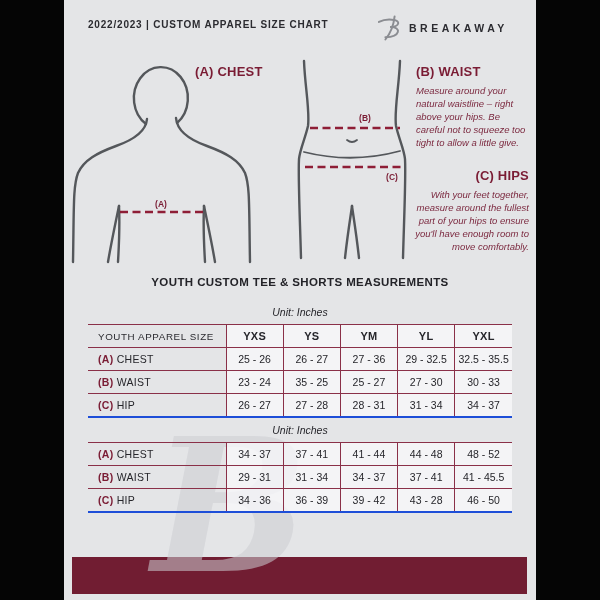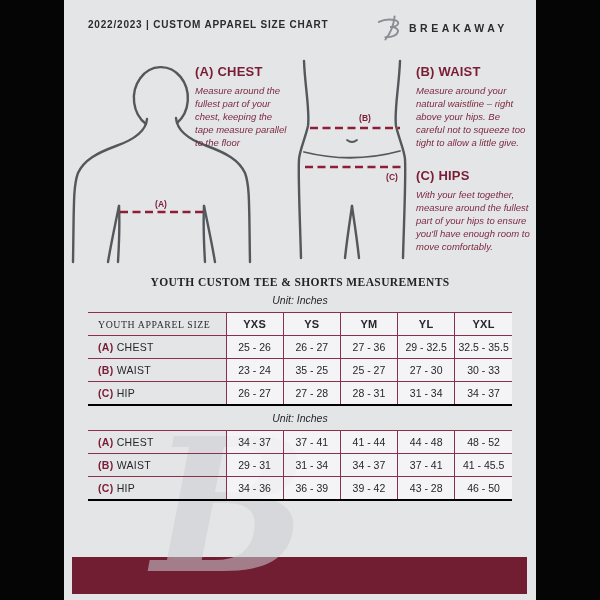--- a/index.html
+++ b/index.html
@@ -15,36 +15,36 @@
 
   
   .figures{position:absolute;left:0;top:55px;width:472px;height:213px;}
 
   
   .guide{position:absolute;z-index:2;}
   .guide h3{font-size:13px;font-weight:800;color:#7a1c34;margin:0;letter-spacing:.2px;}
   .guide p{font-size:9.5px;font-style:italic;color:#7c2a40;line-height:1.36;margin:6px 0 0;}
   .guide-a{left:131px;top:64px;width:98px;}
   .guide-b{left:352px;top:64px;width:114px;}
-  .guide-c{left:352px;top:168px;width:121px;}
+  .guide-c{left:344px;top:168px;width:121px;text-align:right;}
 
   
   .tbl-sec{position:absolute;left:24px;width:424px;text-align:center;z-index:2;}
   .youth-sec{top:276px;}
   .adult-sec{top:406px;}
-  .tbl-sec h2{font-size:11.5px;font-weight:700;letter-spacing:.4px;color:#232328;margin:0;font-family:Liberation Serif, serif;}
-  .unit{font-size:10.5px;font-style:italic;color:#26262b;margin-top:6px;}
+  .tbl-sec h2{font-size:11.5px;font-weight:700;letter-spacing:.4px;color:#232328;margin:0;}
+  .unit{font-size:10.5px;font-style:italic;color:#26262b;margin-top:18px;}
   table{margin-top:6px;width:424px;border-collapse:collapse;table-layout:fixed;}
   th,td{height:22px;border:1px solid #8a3048;font-size:10.5px;color:#26262b;
         background:rgba(250,250,252,.72);text-align:center;padding:0;}
   th{font-weight:700;font-size:11px;letter-spacing:.3px;}
   .lbl{text-align:left;padding-left:10px;background:transparent;border-left:none;letter-spacing:.3px;}
-  th.lbl{font-weight:500;font-size:9.8px;letter-spacing:.6px;color:#2b2b30;font-family:Liberation Serif, serif;}
+  th.lbl{font-weight:500;font-size:9.8px;letter-spacing:.6px;color:#2b2b30;}
   th:last-child,td:last-child{border-right:none;}
-  tr:last-child th,tr:last-child td{border-bottom:2px solid #000000;}
+  tr:last-child th,tr:last-child td{border-bottom:2px solid #1d4ed8;}
   .key{color:#7a1c34;font-weight:700;}
 
   
   .watermark{position:absolute;left:88px;top:414px;z-index:1;line-height:1;
              font-family:"DejaVu Serif",serif;font-style:italic;font-weight:700;
              font-size:185px;color:#cdced3;opacity:.55;pointer-events:none;}
   .footer-bar{position:absolute;left:8px;top:557px;width:455px;height:37px;background:#711d32;}
 </style>
 </head>
 <body>
@@ -90,21 +90,20 @@
       </g>
       <g font-family="Liberation Sans, sans-serif" font-size="8.5" font-weight="bold" fill="#7a1c34" text-anchor="middle">
         <text x="97" y="152">(A)</text>
         <text x="301" y="66">(B)</text>
         <text x="328" y="125">(C)</text>
       </g>
     </svg>
 
     <div class="guide guide-a">
       <h3>(A) CHEST</h3>
-      <p>Measure around the fullest part of your chest, keeping the tape measure parallel to the floor</p>
     </div>
     <div class="guide guide-b">
       <h3>(B) WAIST</h3>
       <p>Measure around your natural waistline – right above your hips. Be careful not to squeeze too tight to allow a little give.</p>
     </div>
     <div class="guide guide-c">
       <h3>(C) HIPS</h3>
       <p>With your feet together, measure around the fullest part of your hips to ensure you'll have enough room to move comfortably.</p>
     </div>
 

